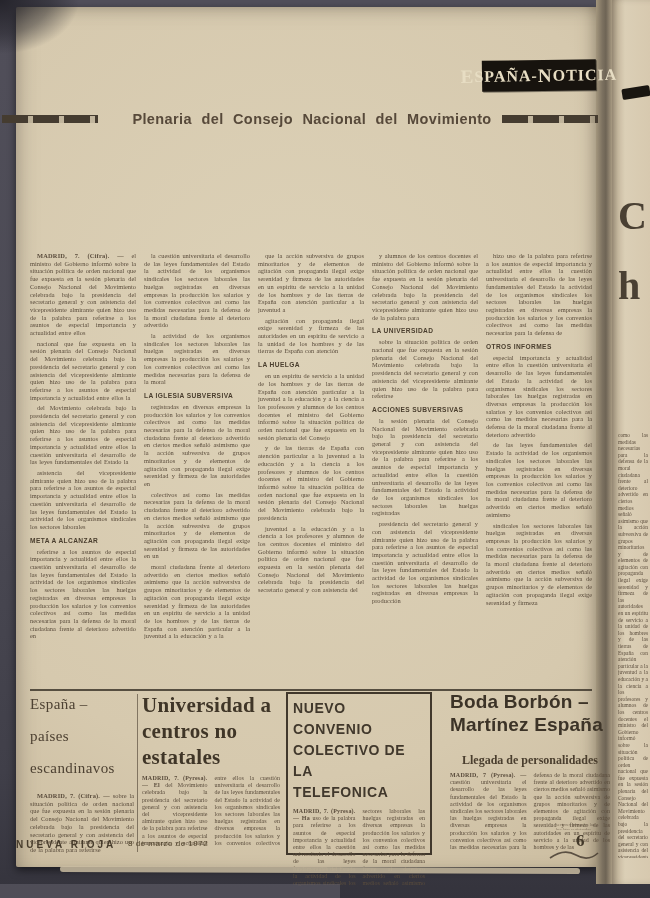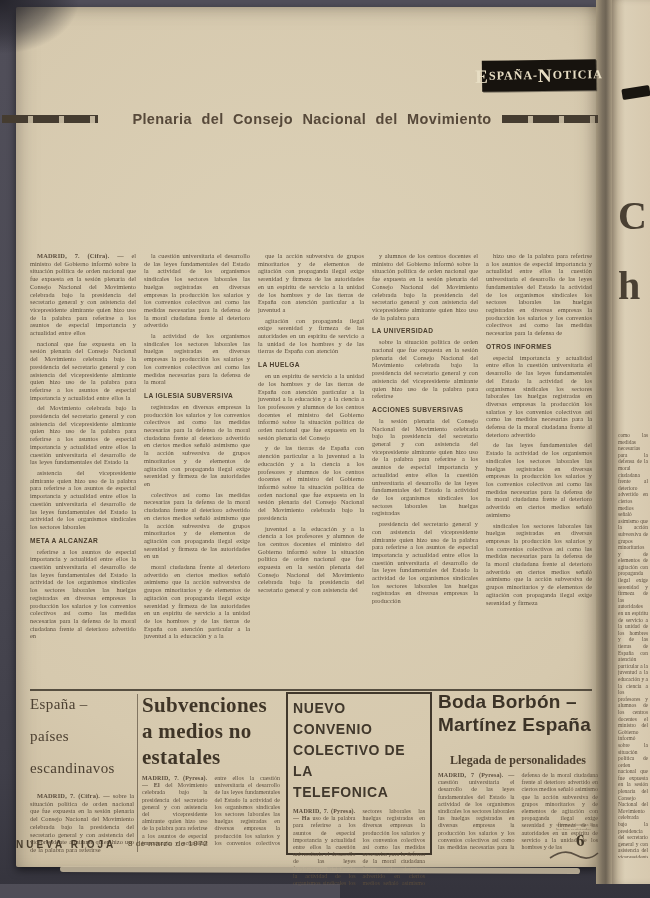--- a/index.html
+++ b/index.html
@@ -22,21 +22,21 @@
     background:radial-gradient(110px 75px at 0 0, rgba(32,31,38,.9) 0%, rgba(32,31,38,.45) 45%, rgba(32,31,38,0) 72%);}
   .page-edge-strip{position:absolute;left:60px;top:867px;width:520px;height:6px;
     background:#c9bca1;transform:rotate(.25deg);opacity:.85;border-radius:3px;}
   .bottom-glow{position:absolute;left:0px;top:884px;width:340px;height:14px;background:#6f6c77;opacity:.45;}
   
   .badge{position:absolute;left:482px;top:60px;width:114px;height:31px;background:#17130e;
     color:#e7ddc3;display:flex;align-items:center;justify-content:center;
     transform:rotate(-.8deg);box-shadow:1px 1px 0 rgba(0,0,0,.4);letter-spacing:1px;
     font-family:"Liberation Serif",serif;font-weight:bold;}
   .badge .big{font-size:19px;line-height:19px;}
-  .badge .small{font-size:12px;}
+  .badge .small{font-size:16px;}
   .ink-dash{position:absolute;left:622px;top:87px;width:28px;height:11px;background:#191510;
     transform:rotate(-9deg);border-radius:2px;}
   
   .kicker-row{position:absolute;left:58px;top:108px;width:484px;height:22px;
     display:flex;align-items:center;justify-content:center;gap:10px;}
   .kicker-rule{height:7px;flex:0 0 96px;
     background:repeating-linear-gradient(90deg,#453c30 0 26px, rgba(69,60,48,.15) 26px 31px);
     border-top:1px solid #453c30;}
   .kicker{font-family:"Liberation Sans",sans-serif;font-size:14.5px;font-weight:600;
     color:#57493a;word-spacing:5px;letter-spacing:.4px;white-space:nowrap;margin-left:24px;}
@@ -59,21 +59,21 @@
   .vrule{position:absolute;top:694px;width:1px;height:158px;background:#6b5f4d;opacity:.8;}
   .sec-subv{position:absolute;left:142px;top:692px;width:138px;height:164px;}
   .subv-headline{font-weight:bold;font-size:21px;line-height:26px;color:#3f3527;
     letter-spacing:.3px;filter:blur(.2px);}
   .minibody{font-size:6px;line-height:7.2px;text-align:justify;color:#5a4c3c;
     column-count:2;column-gap:7px;filter:blur(.24px);overflow:hidden;}
   .sec-tel{position:absolute;left:286px;top:692px;width:146px;height:163px;
     border:2px solid #41382c;box-sizing:border-box;padding:4px 5px;}
   .tel-headline{font-family:"Liberation Sans",sans-serif;font-weight:bold;font-size:14px;
     line-height:21px;text-align:left;color:#41382c;letter-spacing:.6px;filter:blur(.2px);}
-  .sec-boda{position:absolute;left:438px;top:690px;width:160px;height:168px;}
+  .sec-boda{position:absolute;left:450px;top:690px;width:160px;height:168px;}
   .boda-headline{font-family:"Liberation Sans",sans-serif;font-weight:bold;font-size:19px;
     line-height:23px;color:#3c3327;letter-spacing:.2px;filter:blur(.15px);}
   .boda-sub{font-size:12px;font-weight:bold;color:#4a3e2e;text-align:center;
     margin:17px 0 4px 0;filter:blur(.15px);}
   .squiggle{position:absolute;left:548px;top:846px;width:52px;height:16px;}
   
   .footer-name{position:absolute;left:16px;top:839px;font-family:"Liberation Sans",sans-serif;
     font-size:10px;font-weight:bold;letter-spacing:3px;color:#473c2c;filter:blur(.2px);}
   .footer-date{position:absolute;left:128px;top:839px;font-family:"Liberation Sans",sans-serif;
     font-size:8px;color:#53462f;letter-spacing:.5px;filter:blur(.25px);}
@@ -157,21 +157,21 @@
 
   <div class="sec-espana">
     <div class="espana-line">España –</div>
     <div class="espana-line">países</div>
     <div class="espana-line">escandinavos</div>
     <div class="t" style="column-count:1;"><span class="lead">MADRID, 7. (Cifra). — </span>sobre la situación política de orden nacional que fue expuesta en la sesión plenaria del Consejo Nacional del Movimiento celebrada bajo la presidencia del secretario general y con asistencia del vicepresidente almirante quien hizo uso de la palabra para referirse</div>
   </div>
   <div class="vrule" style="left:137px;"></div>
 
   <div class="sec-subv">
-    <div class="subv-headline">Subvenciones a medios no estatales</div>
+    <div class="subv-headline">Universidad a centros no estatales</div>
     <div class="minibody" style="height:78px;margin-top:5px;"><span class="lead">MADRID, 7. (Pyresa). — El </span>del Movimiento celebrada bajo la presidencia del secretario general y con asistencia del vicepresidente almirante quien hizo uso de la palabra para referirse a los asuntos de especial importancia y actualidad entre ellos la cuestión universitaria el desarrollo de las leyes fundamentales del Estado la actividad de los organismos sindicales los sectores laborales las huelgas registradas en diversas empresas la producción los salarios y los convenios colectivos así como las medidas necesarias para la defensa de la moral ciudadana frente al deterioro advertido en ciertos medios señaló asimismo</div>
   </div>
 
   <div class="sec-tel">
     <div class="tel-headline">
       <div>NUEVO CONVENIO</div>
       <div>COLECTIVO DE LA</div>
       <div>TELEFONICA</div>
     </div>
     <div class="minibody" style="height:84px;margin-top:5px;"><span class="lead">MADRID, 7. (Pyresa). — Ha </span>uso de la palabra para referirse a los asuntos de especial importancia y actualidad entre ellos la cuestión universitaria el desarrollo de las leyes fundamentales del Estado la actividad de los organismos sindicales los sectores laborales las huelgas registradas en diversas empresas la producción los salarios y los convenios colectivos así como las medidas necesarias para la defensa de la moral ciudadana frente al deterioro advertido en ciertos medios señaló asimismo que la acción subversiva de grupos minoritarios</div>

